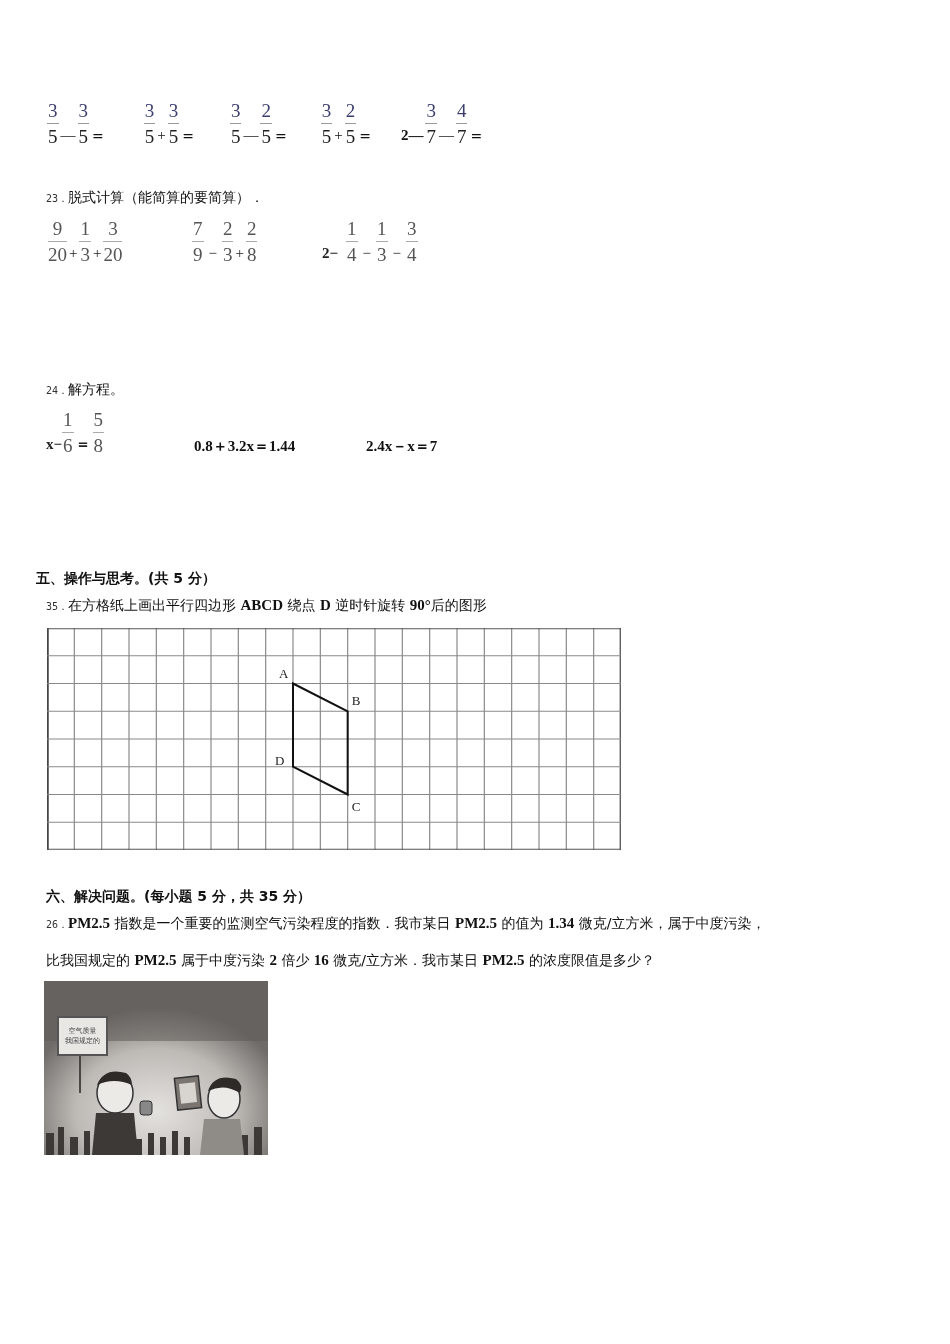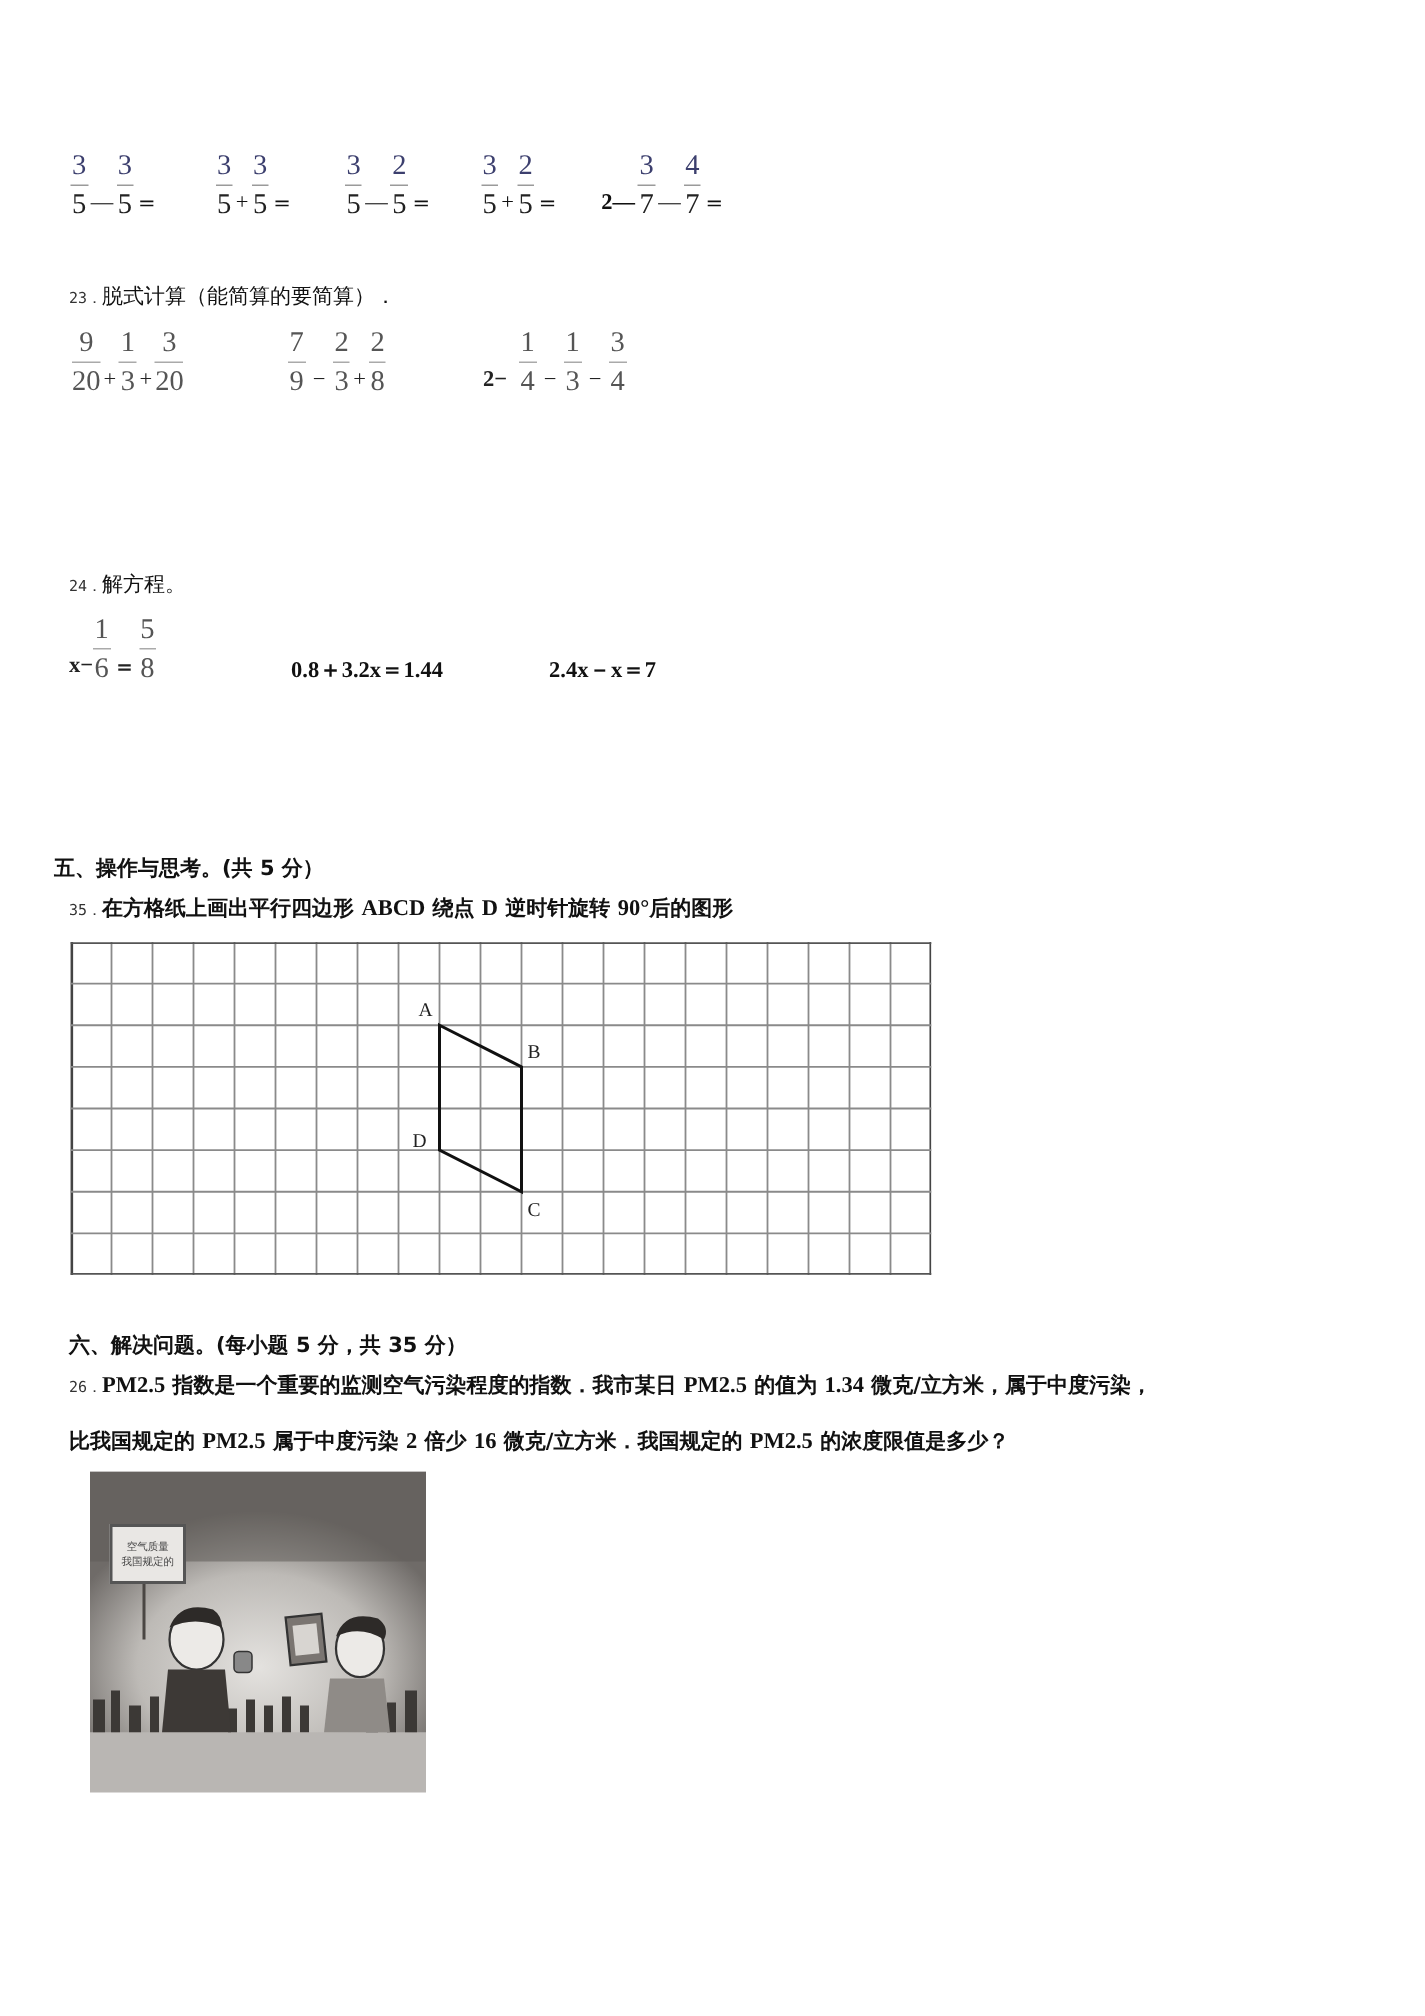--- a/index.html
+++ b/index.html
@@ -27,31 +27,31 @@
   .r1 .op { position: relative; top: 12px; font-size: 15px; }
   .r1 .eq { position: relative; top: 12px; font-size: 14px; padding-left: 3px; }
 
   
   .gfrac { font-size: 19px; color: #555; }
   .gfrac .bar { background: #aaa; }
   .gop { position: relative; top: 12px; font-size: 15px; color: #222; }
   .bold { font-weight: bold; }
   .qnum { font-family: "DejaVu Sans Mono", monospace; color: #333; font-size: 10px; }
   .cn { font-family: "DejaVu Sans", sans-serif; font-weight: normal; font-size: 14px; }
-  .cnb { font-family: "DejaVu Sans", sans-serif; font-size: 14px; font-weight: bold; }
+  .cnb { font-family: "DejaVu Sans", sans-serif; font-size: 14px; font-weight: normal; }
   .latin { font-family: "Liberation Serif", serif; font-weight: bold; font-size: 15px; }
   .sec { font-family: "DejaVu Sans", sans-serif; font-weight: bold; font-size: 14px; }
 
   .eqn { font-family: "Liberation Serif", serif; font-weight: bold; font-size: 15px; }
 
   .grid-wrap { left: 47px; top: 628px; width: 574px; height: 222px; }
   .grid-wrap svg { display: block; }
 
   .illus {
-    left: 60px; top: 981px; width: 224px; height: 214px;
+    left: 44px; top: 981px; width: 224px; height: 174px;
     background: #b9b6b3; overflow: hidden;
   }
   .illus .sign {
     position: absolute; left: 13px; top: 35px; width: 47px; height: 36px;
     background: #e9e7e4; border: 2px solid #555; font-size: 7px;
     font-family: "DejaVu Sans", sans-serif; color: #444;
     display: flex; flex-direction: column; align-items: center; justify-content: center;
     line-height: 1.5;
   }
 </style>
@@ -269,21 +269,21 @@
       <text x="228" y="136.75" font-size="13" font-family="Liberation Serif, serif" fill="#222">D</text>
     </svg>
 </div>
 
 <div class="abs sec" style="left:46px; top:888px;">六、解决问题。(每小题 5 分，共 35 分）</div>
 
 <div class="abs" style="left:46px; top:913px; white-space:nowrap;">
   <span class="qnum">26．</span><span id="q26-line1"><span class="latin">PM2.5</span><span class="cnb"> 指数是一个重要的监测空气污染程度的指数．我市某日 </span><span class="latin">PM2.5</span><span class="cnb"> 的值为 </span><span class="latin">1.34</span><span class="cnb"> 微克/立方米，属于中度污染，</span></span>
 </div>
 <div class="abs" style="left:46px; top:950px; white-space:nowrap;">
-  <span id="q26-line2"><span class="cnb">比我国规定的 </span><span class="latin">PM2.5</span><span class="cnb"> 属于中度污染 </span><span class="latin">2</span><span class="cnb"> 倍少 </span><span class="latin">16</span><span class="cnb"> 微克/立方米．我国规定的 </span><span class="latin">PM2.5</span><span class="cnb"> 的浓度限值是多少？</span></span>
+  <span id="q26-line2"><span class="cnb">比我国规定的 </span><span class="latin">PM2.5</span><span class="cnb"> 属于中度污染 </span><span class="latin">2</span><span class="cnb"> 倍少 </span><span class="latin">16</span><span class="cnb"> 微克/立方米．我市某日 </span><span class="latin">PM2.5</span><span class="cnb"> 的浓度限值是多少？</span></span>
 </div>
 
 <div class="abs illus">
   <svg width="224" height="174" viewBox="0 0 224 174" style="position:absolute;left:0;top:0;">
     <defs>
       <radialGradient id="fog" cx="50%" cy="75%" r="60%">
         <stop offset="0%" stop-color="#e4e2df"></stop>
         <stop offset="60%" stop-color="#bdbab6"></stop>
         <stop offset="100%" stop-color="#6f6b68"></stop>
       </radialGradient>

